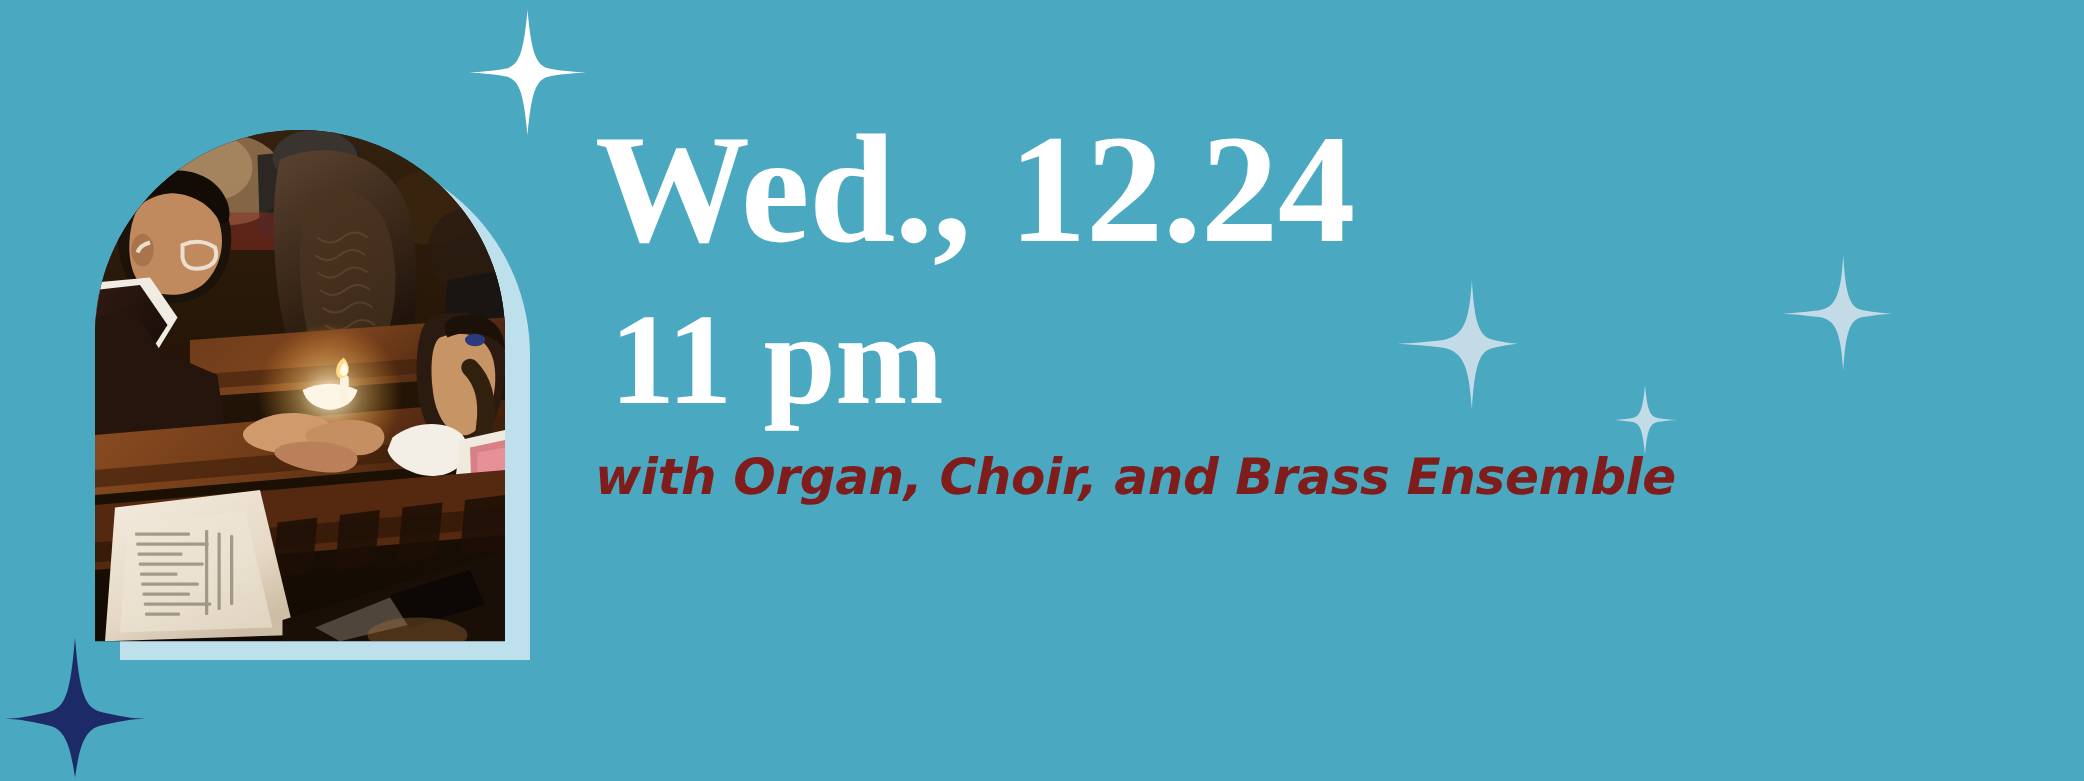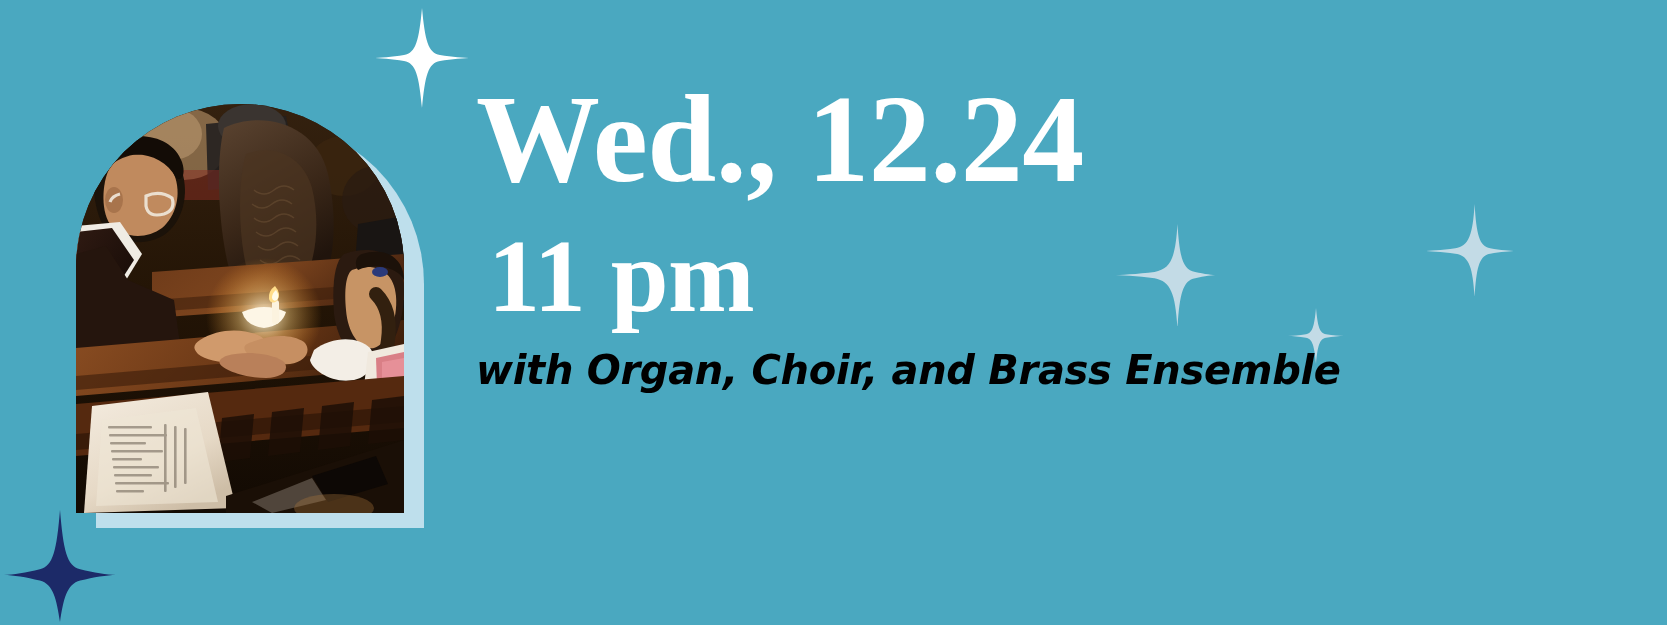--- a/index.html
+++ b/index.html
@@ -53,21 +53,21 @@
     background: #2a1a12;
   }
   
   .photo-art { position: absolute; inset: 0; }
   .photo-art svg { display:block; width: 100%; height: 100%; }
 
   
   .text-block {
     position: absolute;
     left: 476px;
-    top: 78px;
+    top: 90px;
     width: 1060px;
   }
   .line-date {
     font-family: "Liberation Serif", serif;
     font-weight: bold;
     font-size: 124px;
     line-height: 1.0;
     color: #ffffff;
     letter-spacing: -0.5px;
     margin: 0;
@@ -92,21 +92,21 @@
     margin: 20px 0 0 0;
     letter-spacing: -1.2px;
     white-space: nowrap;
   }
   .line-subtitle {
     font-family: "DejaVu Sans", sans-serif;
     font-weight: bold;
     font-style: italic;
     font-size: 40px;
     line-height: 1.0;
-    color: #000000;
+    color: #7f1d1d;
     margin: 22px 0 0 0;
     letter-spacing: -0.3px;
     white-space: nowrap;
   }
 </style>
 </head>
 <body>
 
 <div class="banner">
 

